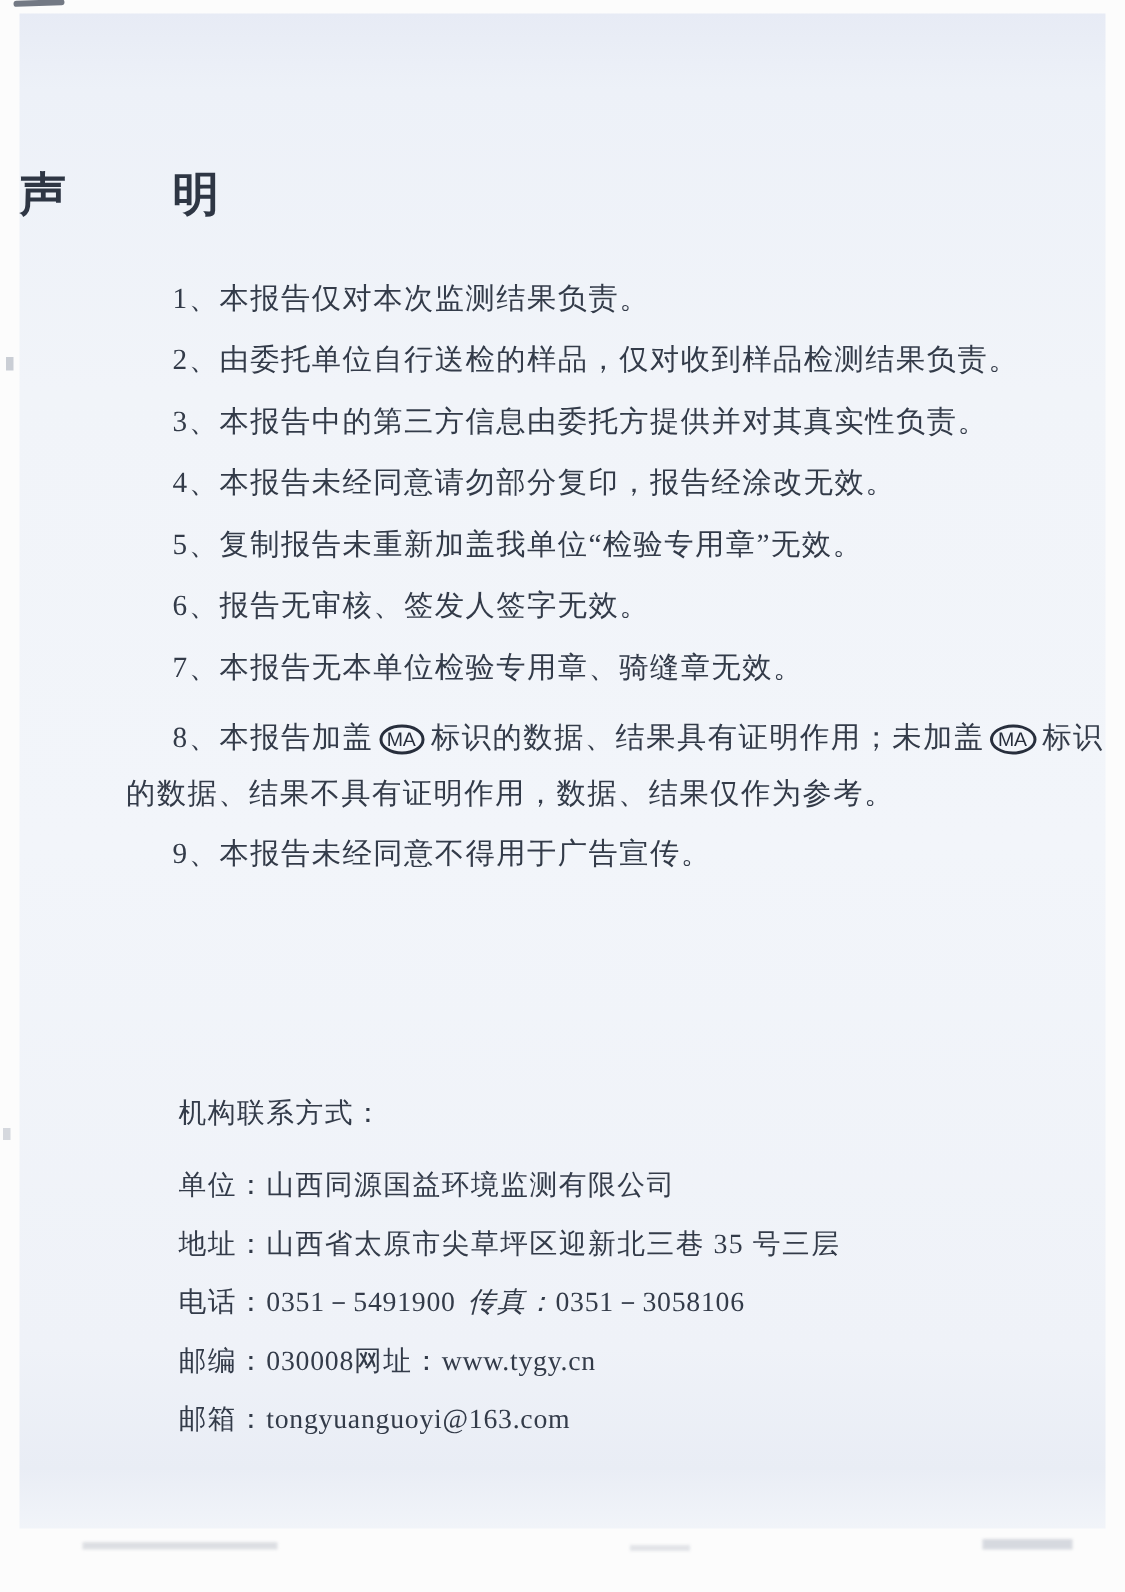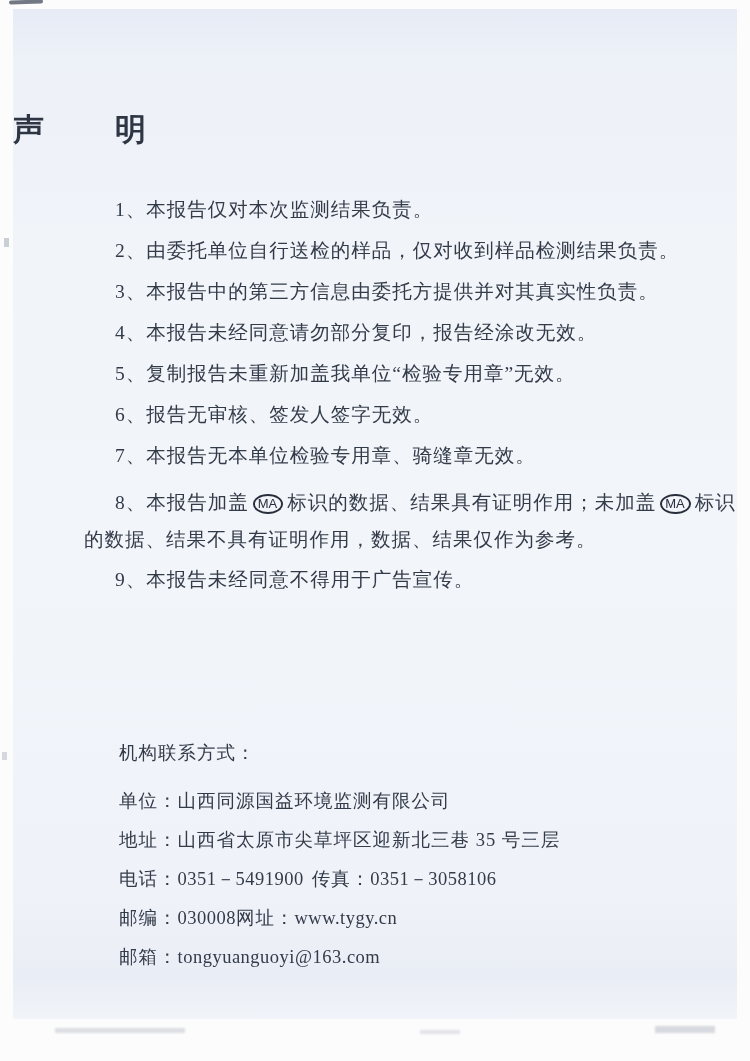--- a/index.html
+++ b/index.html
@@ -31,21 +31,21 @@
   }
   .page-title {
     margin-top: 100px;
     font-size: 31px;
     font-weight: bold;
     letter-spacing: 3px;
     color: #2e3644;
     white-space: pre;
   }
   .items {
-    margin-top: 46px;
+    margin-top: 36px;
     padding-left: 71px;
     padding-right: 28px;
     letter-spacing: 1px;
   }
   .item {
     font-size: 19.5px;
     line-height: 26px;
     margin-bottom: 15px;
     text-indent: 31px;
   }
@@ -77,21 +77,21 @@
     letter-spacing: 1px;
   }
   .contact-heading {
     margin-bottom: 24px;
     line-height: 24px;
   }
   .contact-row {
     margin-bottom: 15px;
     line-height: 24px;
   }
-  .pair-gap-small { margin-left: 8px; }
+  .pair-gap-small { margin-left: 8px; font-style: italic; }
   .pair-gap-large { }
   .contact-value.latin { letter-spacing: 0.5px; }
 
   
   .artifact { position: absolute; pointer-events: none; }
   .artifact-top-left {
     left: 9px; top: 0px; width: 34px; height: 4px;
     background: #454d5c; opacity: 0.75; transform: rotate(-2deg);
     border-radius: 2px;
   }

